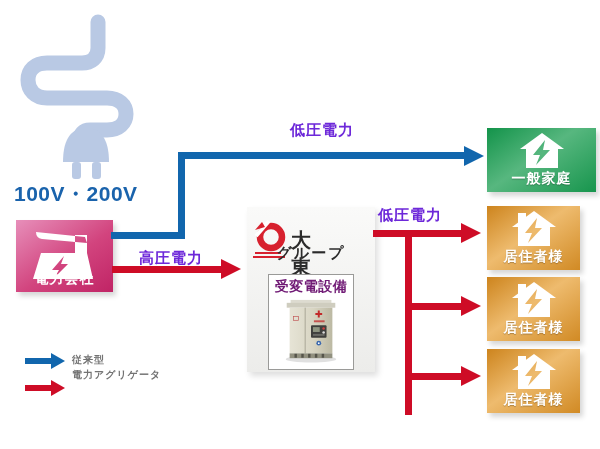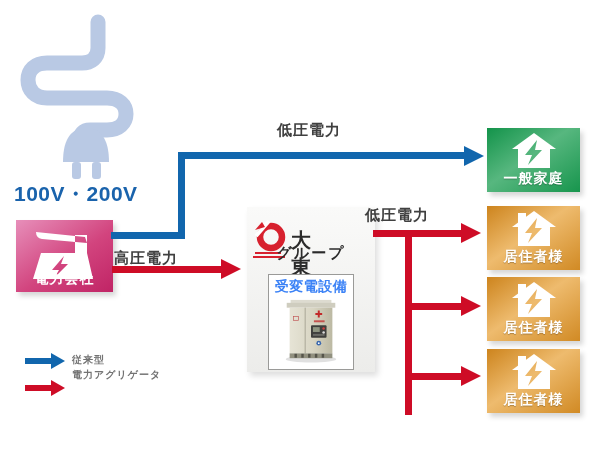--- a/index.html
+++ b/index.html
@@ -10,39 +10,39 @@
   .abs{position:absolute;}
   
   .hline,.vline{position:absolute;}
   .blue{background:#1166ad;}
   .red{background:#ce0c26;}
   .arr{position:absolute;width:0;height:0;border-top:10px solid transparent;border-bottom:10px solid transparent;}
   .arr.blue{background:none;border-left:20px solid #1166ad;}
   .arr.red{background:none;border-left:20px solid #ce0c26;}
   .arr.small{border-top-width:8px;border-bottom-width:8px;border-left-width:14px;}
   
-  .flow-label{position:absolute;width:90px;font-size:15px;font-weight:bold;color:#404040;letter-spacing:1px;}
+  .flow-label{position:absolute;width:90px;text-align:center;font-size:15px;font-weight:bold;color:#6d28d9;letter-spacing:1px;}
   .voltage{position:absolute;left:14px;top:180px;font-size:21px;font-weight:bold;color:#1a63ac;letter-spacing:0.5px;}
   
   .node{position:absolute;box-shadow:3px 4px 5px rgba(0,0,0,0.16);}
   .pink-box{left:16px;top:220px;width:97px;height:72px;background:linear-gradient(145deg,#e78fba 0%,#d2447e 55%,#c02465 100%);}
   .pink-box .node-label{position:absolute;left:0;bottom:4px;width:100%;text-align:center;color:#fff;font-weight:bold;font-size:14px;letter-spacing:1px;}
   .dest{left:487px;width:93px;height:64px;}
-  .dest.green{background:linear-gradient(145deg,#13934a 0%,#57b77f 45%,#17954d 100%);}
+  .dest.green{background:linear-gradient(145deg,#13934a 0%,#57b77f 45%,#17954d 100%);padding-left:16px;}
   .dest.orange{background:linear-gradient(145deg,#cd841d 0%,#eebb6e 45%,#d18a24 100%);}
   .dest .node-label{position:absolute;left:0;bottom:4px;width:100%;text-align:center;color:#fff;font-weight:bold;font-size:14px;letter-spacing:1px;text-shadow:0 1px 1px rgba(0,0,0,0.25);}
   .dest svg{position:absolute;left:50%;top:4px;transform:translateX(-50%);}
   
   .daito{left:247px;top:207px;width:128px;height:165px;background:linear-gradient(180deg,#fafaf9,#ececea);box-shadow:3px 4px 6px rgba(0,0,0,0.13);}
   .daito-logo-row{position:absolute;left:6px;top:13px;height:36px;}
   .daito-company{position:absolute;left:38px;top:7px;font-size:20px;font-weight:bold;color:#2b2b2b;letter-spacing:1px;}
   .tinybar{position:absolute;background:#d7212e;height:2px;}
   .daito-group{position:absolute;left:0;top:37px;width:100%;text-align:center;font-size:15px;font-weight:bold;color:#2b2b2b;letter-spacing:2px;}
   .equip-frame{position:absolute;left:21px;top:67px;width:84px;height:94px;background:#fff;border:1px solid #9a9a98;}
-  .equip-label{width:100%;text-align:center;font-size:14px;font-weight:bold;color:#3b82f6;margin-top:3px;letter-spacing:0.5px;}
+  .equip-label{width:100%;text-align:center;font-size:14px;font-weight:bold;color:#701a75;margin-top:3px;letter-spacing:0.5px;}
   .equip-frame svg{display:block;margin:1px auto 0;}
   
   .legend-label{position:absolute;font-size:10px;font-weight:bold;color:#737373;letter-spacing:1px;}
 </style>
 </head>
 <body>
 
 <div id="canvas">
 
   <svg class="abs" style="left:20px;top:12px;" width="115" height="172" viewBox="0 0 115 172">
@@ -65,21 +65,21 @@
   </div>
 
   <div class="hline blue" style="left:111px;top:232px;width:71px;height:7px;"></div>
   <div class="vline blue" style="left:178px;top:152px;width:7px;height:87px;"></div>
   <div class="hline blue" style="left:178px;top:152px;width:288px;height:7px;"></div>
   <div class="arr blue" style="left:464px;top:146px;"></div>
   <div class="flow-label" style="left:277px;top:121px;">低圧電力</div>
 
   <div class="hline red" style="left:112px;top:266px;width:110px;height:7px;"></div>
   <div class="arr red" style="left:221px;top:259px;"></div>
-  <div class="flow-label" style="left:114px;top:249px;font-family:Liberation Mono, monospace;">高圧電力</div>
+  <div class="flow-label" style="left:126px;top:249px;font-family:Liberation Mono, monospace;">高圧電力</div>
 
   <div class="node daito">
     <div class="daito-logo-row">
       <svg width="34" height="34" viewBox="0 0 34 34" style="position:absolute;left:0;top:0;">
         <circle cx="18" cy="17" r="11" fill="none" stroke="#d7212e" stroke-width="6.5"></circle>
         <line x1="3" y1="16" x2="16" y2="1" stroke="#ffffff" stroke-width="4"></line>
         <polygon points="2,10 9,2 12,7" fill="#d7212e"></polygon>
       </svg>
       <div class="tinybar" style="left:2px;top:32px;width:26px;"></div>
       <div class="tinybar" style="left:0px;top:36px;width:32px;height:1.5px;"></div>

